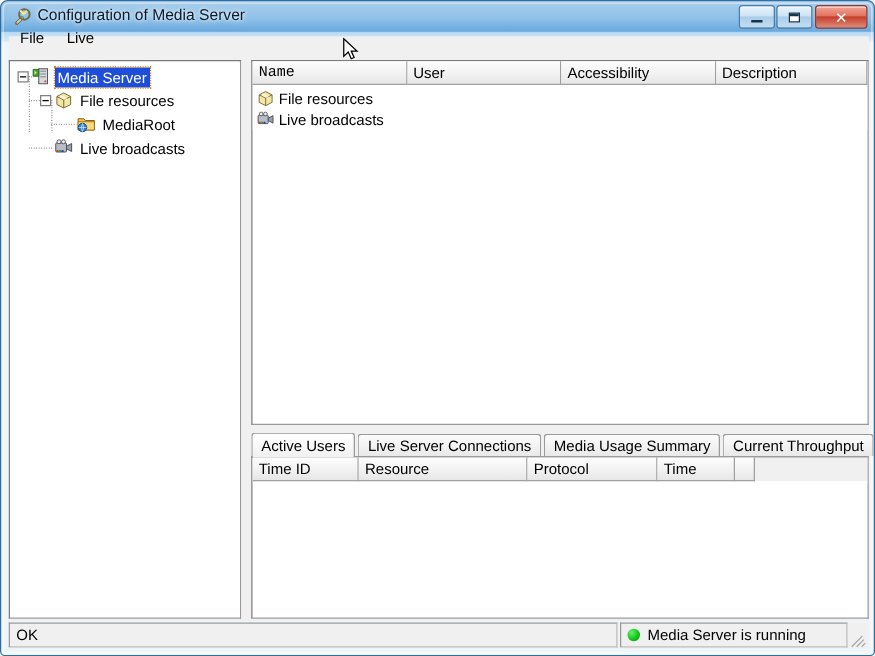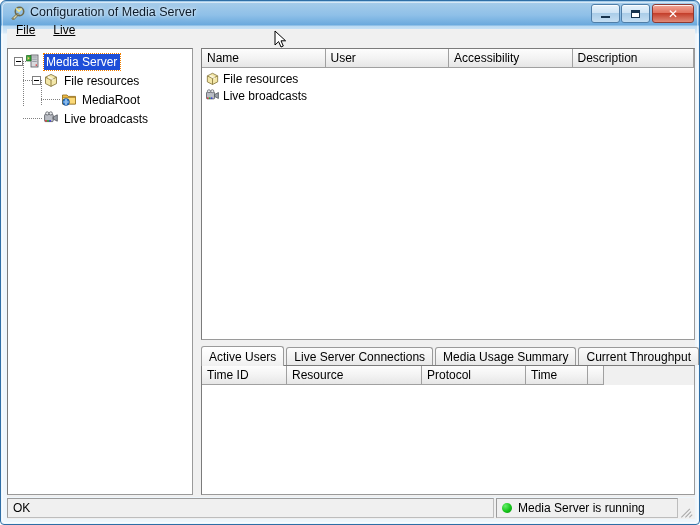--- a/index.html
+++ b/index.html
@@ -107,21 +107,20 @@
     width: 688px; height: 19px;
     background: #f0f0f0;
     display: flex;
     align-items: center;
   }
   .menu-item {
     padding: 2px 9px 20px 9px;
     font-size: 12px;
     color: #000;
     white-space: nowrap;
-    text-decoration: underline;
   }
 
   
   #client {
     position: absolute;
     left: 6px; top: 47px;
     width: 688px; height: 449px;
     background: #f0f0f0;
   }
 
@@ -433,21 +432,21 @@
           <span class="dotline-h" style="left: 15px; top: 69px; width: 20px;"></span>
         </div>
     </div>
 
     <div id="splitter"></div>
 
     <div id="right-pane">
 
       <div id="list-panel" class="sunken">
         <div class="hdr-row" id="list-header">
-            <div class="hdr-cell" style="width: 124px;">Name</div>
+            <div class="hdr-cell" style="width: 124px; font-family: Liberation Mono, monospace;">Name</div>
             <div class="hdr-cell" style="width: 124px;">User</div>
             <div class="hdr-cell" style="width: 124px;">Accessibility</div>
             <div class="hdr-cell" style="width: 122px;">Description</div>
           </div>
         <div class="listbody" id="list-body">
             <div class="lrow">
               <span class="licon"><svg width="15" height="15" viewBox="0 0 16 16" style="vertical-align: middle;">
                   <path d="M2.5 5.2 L8 2.4 L13.5 5.2 L13.5 11.6 L8 14.4 L2.5 11.6 Z" fill="#f3e7a8" stroke="#7b6a2e" stroke-width="0.8"></path>
                   <path d="M2.5 5.2 L8 8 L13.5 5.2" fill="none" stroke="#7b6a2e" stroke-width="0.8"></path>
                   <path d="M8 8 L8 14.4" fill="none" stroke="#7b6a2e" stroke-width="0.8"></path>

